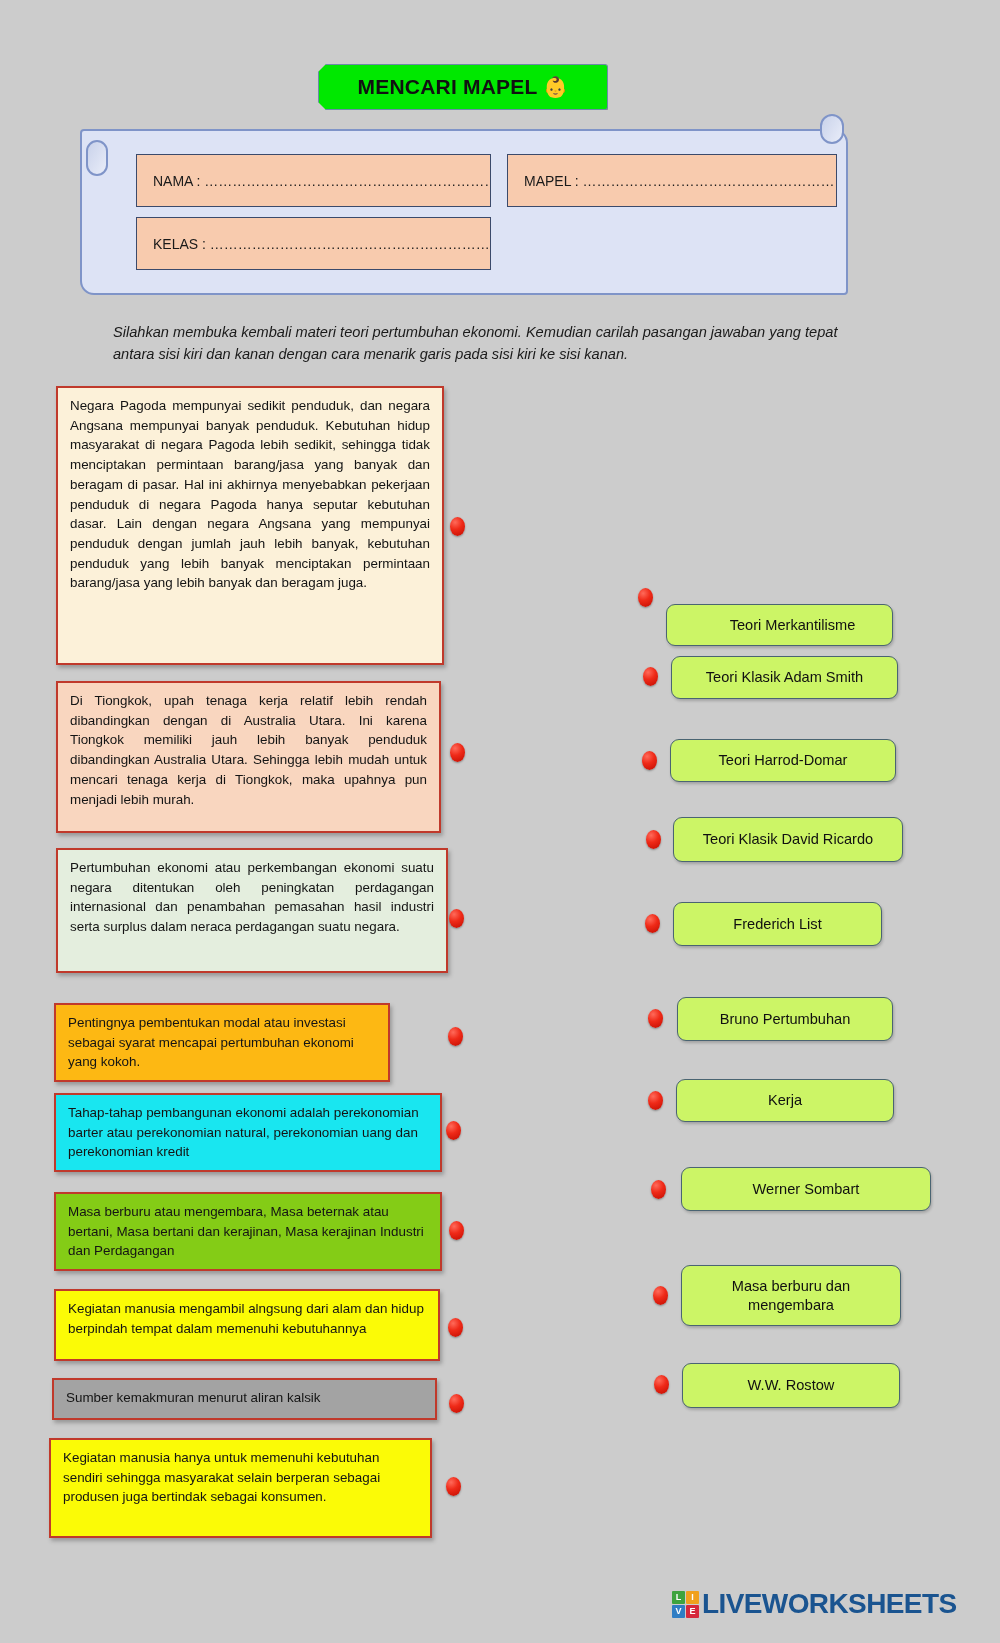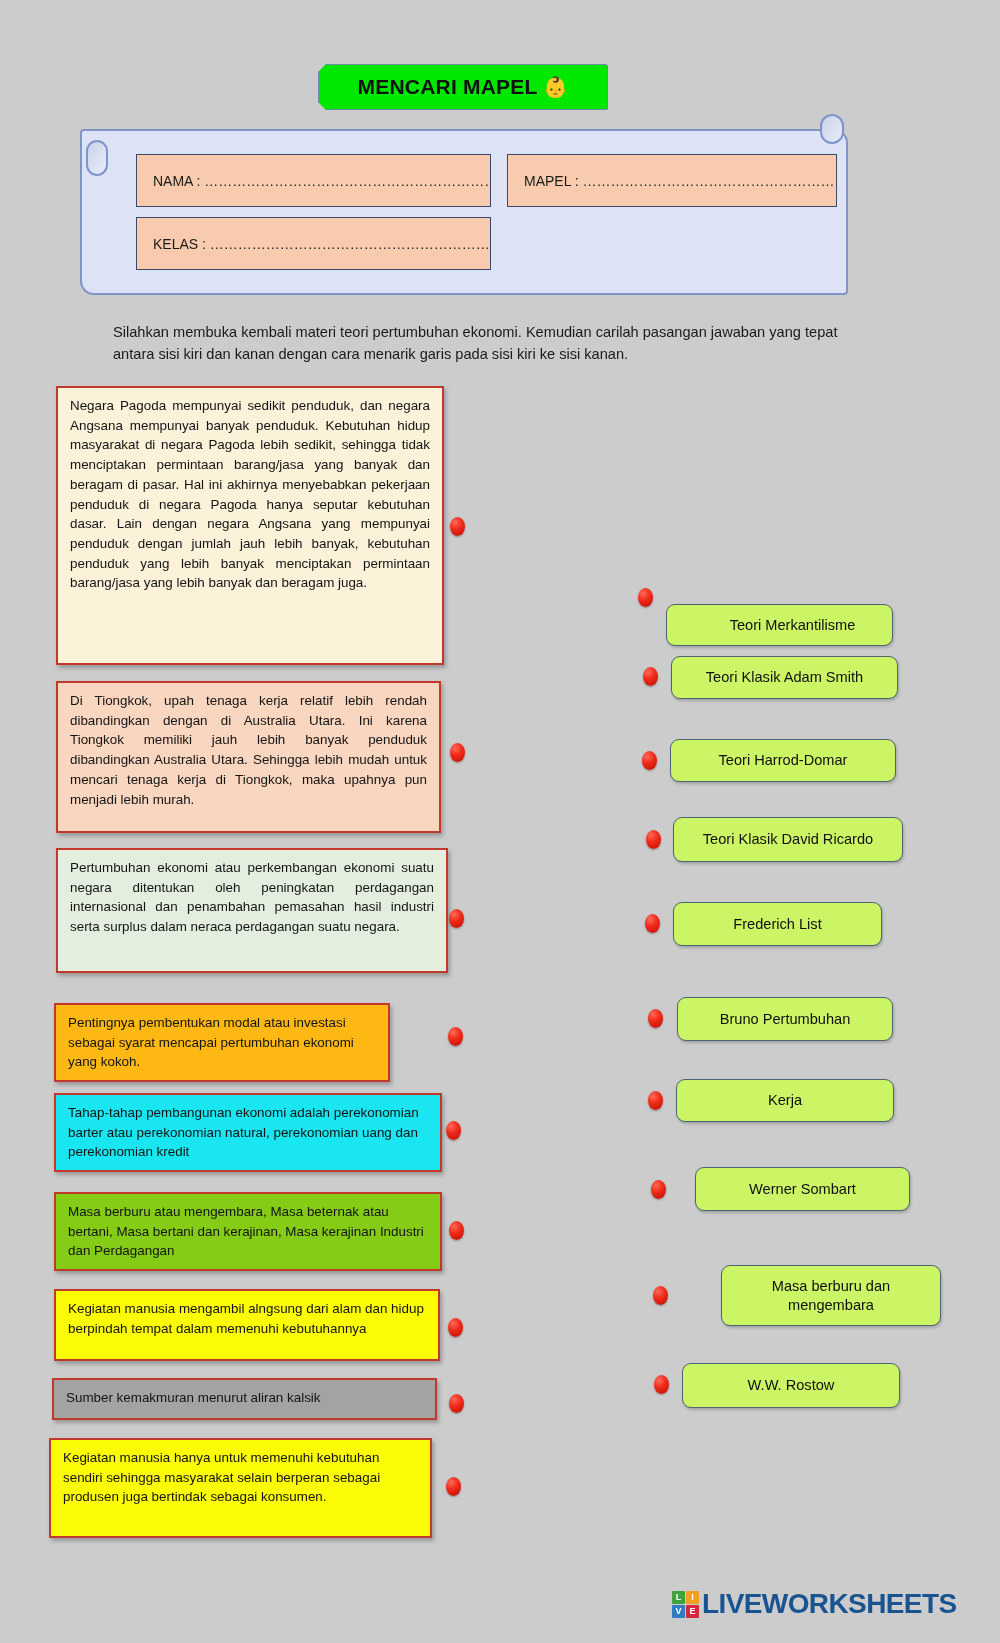--- a/index.html
+++ b/index.html
@@ -94,20 +94,21 @@
 
   
   .instructions {
     position: absolute;
     left: 113px; top: 322px;
     width: 730px;
     font-size: 14.6px;
     line-height: 1.5;
     color: #1a1a1a;
     font-family: "Liberation Sans", sans-serif;
+    font-style: italic;
   }
   .prompt {
     position: absolute;
     border: 2px solid #c0392b;
     box-shadow: 2px 3px 4px rgba(0,0,0,0.25);
     padding: 8px 12px;
     font-size: 13.4px;
     line-height: 1.47;
     color: #141414;
     text-align: justify;
@@ -205,22 +206,22 @@
   </div>
 
 <div id="answers-layer">
     <div class="answer" style="left: 666px; top: 604px; width: 227px; height: 42px; padding-left: 34px;">Teori Merkantilisme</div>
     <div class="answer" style="left: 671px; top: 656px; width: 227px; height: 43px;">Teori Klasik Adam Smith</div>
     <div class="answer" style="left: 670px; top: 739px; width: 226px; height: 43px;">Teori Harrod-Domar</div>
     <div class="answer" style="left: 673px; top: 817px; width: 230px; height: 45px;">Teori Klasik David Ricardo</div>
     <div class="answer" style="left: 673px; top: 902px; width: 209px; height: 44px;">Frederich List</div>
     <div class="answer" style="left: 677px; top: 997px; width: 216px; height: 44px;">Bruno Pertumbuhan</div>
     <div class="answer" style="left: 676px; top: 1079px; width: 218px; height: 43px;">Kerja</div>
-    <div class="answer" style="left: 695px; top: 1167px; width: 215px; height: 44px; text-align: center;">Werner Sombart</div>
-    <div class="answer" style="left: 681px; top: 1265px; width: 220px; height: 61px; margin-left: 40px;">Masa berburu dan mengembara</div>
+    <div class="answer" style="left: 681px; top: 1167px; width: 250px; height: 44px; text-align: center;">Werner Sombart</div>
+    <div class="answer" style="left: 681px; top: 1265px; width: 220px; height: 61px;">Masa berburu dan mengembara</div>
     <div class="answer" style="left: 682px; top: 1363px; width: 218px; height: 45px;">W.W. Rostow</div>
   </div>
 
 <div id="dots-layer">
     <div class="dot" style="left: 450px; top: 517px;"></div>
     <div class="dot" style="left: 450px; top: 743px;"></div>
     <div class="dot" style="left: 449px; top: 909px;"></div>
     <div class="dot" style="left: 448px; top: 1027px;"></div>
     <div class="dot" style="left: 446px; top: 1121px;"></div>
     <div class="dot" style="left: 449px; top: 1221px;"></div>

